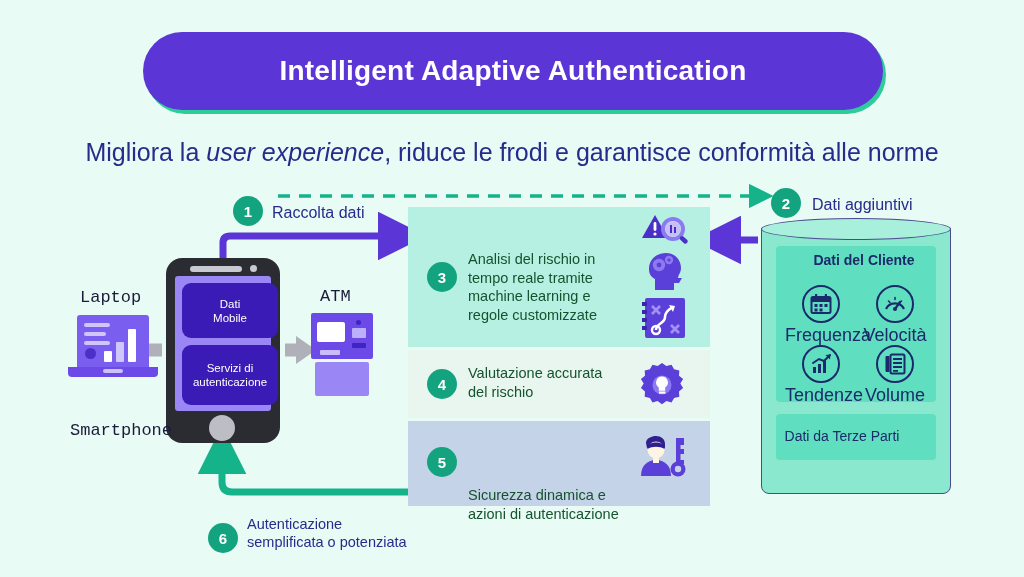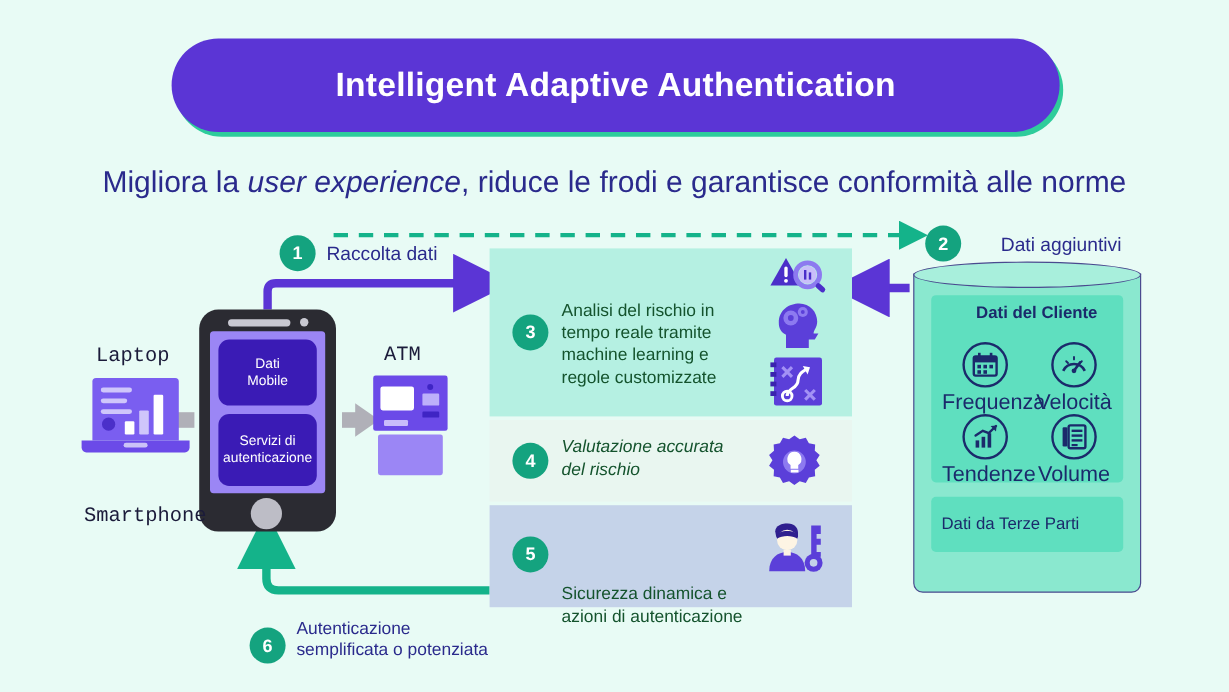--- a/index.html
+++ b/index.html
@@ -141,21 +141,21 @@
   .phone-home {
     position: absolute;
     left: 209px; top: 415px;
     width: 26px; height: 26px;
     border-radius: 50%;
     background: #bdbdc6;
   }
   .phone-card {
     position: absolute;
     left: 182px;
-    width: 82px;
+    width: 96px;
     background: #3a1bb5;
     border-radius: 9px;
     color: #ffffff;
     font-size: 11.5px;
     line-height: 14px;
     display: flex;
     align-items: center;
     justify-content: center;
     text-align: center;
     font-family: "Liberation Sans", sans-serif;
@@ -411,21 +411,21 @@
   <div class="atm-screen"></div>
   <div class="atm-kb"></div>
   <div class="atm-dot"></div>
   <div class="atm-slot"></div>
   <div class="atm-slot2"></div>
 
   <div class="step-badge" style="left:233px; top:196px;">1</div>
   <div class="step-text" style="left:272px; top:204px; font-size:16px;">Raccolta dati</div>
 
   <div class="step-badge" style="left:771px; top:188px;">2</div>
-  <div class="step-text" style="left:834px; top:196px; font-size:16px;">Dati aggiuntivi</div>
+  <div class="step-text" style="left:812px; top:196px; font-size:16px;">Dati aggiuntivi</div>
 
   <div class="panel panel-3"></div>
   <div class="step-badge" style="left:427px; top:262px;">3</div>
   <div class="panel-label" style="left:468px; top:250px;">
     <span>Analisi del rischio in</span><br>
     <span>tempo reale tramite</span><br>
     <span>machine learning e</span><br>
     <span>regole customizzate</span>
   </div>
 
@@ -462,21 +462,21 @@
       <path d="M16,34 C16,27 25,28 25,21 C25,15 30,13 33,11" fill="none" stroke="#ffffff" stroke-width="2.6"></path>
       <path d="M29,9 L35,10 L33,16 Z" fill="#ffffff"></path>
       <circle cx="16" cy="34" r="4" fill="none" stroke="#ffffff" stroke-width="2.4"></circle>
       <path d="M12,10 L20,18 M20,10 L12,18" stroke="#a391f5" stroke-width="2.6"></path>
       <path d="M31,29 L39,37 M39,29 L31,37" stroke="#a391f5" stroke-width="2.6"></path>
     </svg>
   </div>
 
   <div class="panel panel-4"></div>
   <div class="step-badge" style="left:427px; top:369px;">4</div>
-  <div class="panel-label" style="left:468px; top:364px;font-style:italic;">
+  <div class="panel-label" style="left:468px; top:364px;">
     <span>Valutazione accurata</span><br>
     <span>del rischio</span>
   </div>
   <div class="sicon" style="left:639px; top:362px;">
     <svg width="46" height="46" viewBox="0 0 46 46">
       <path d="M23,1 l4.4,3.1 5.1,-1.4 2.6,4.6 5.2,1.1 -0.3,5.3 4.1,3.4 -2.8,4.5 2.8,4.5 -4.1,3.4 0.3,5.3 -5.2,1.1 -2.6,4.6 -5.1,-1.4 -4.4,3.1 -4.4,-3.1 -5.1,1.4 -2.6,-4.6 -5.2,-1.1 0.3,-5.3 -4.1,-3.4 2.8,-4.5 -2.8,-4.5 4.1,-3.4 -0.3,-5.3 5.2,-1.1 2.6,-4.6 5.1,1.4 Z" fill="#5b3fd9"></path>
       <circle cx="23" cy="23" r="9.5" fill="#8d7af0"></circle>
       <path d="M23,14.5 a6,6 0 0 1 3.2,11 l0,3.2 -6.4,0 0,-3.2 a6,6 0 0 1 3.2,-11 Z" fill="#ffffff"></path>
       <rect x="20" y="29.5" width="6.4" height="2.2" fill="#ffffff"></rect>
     </svg>

